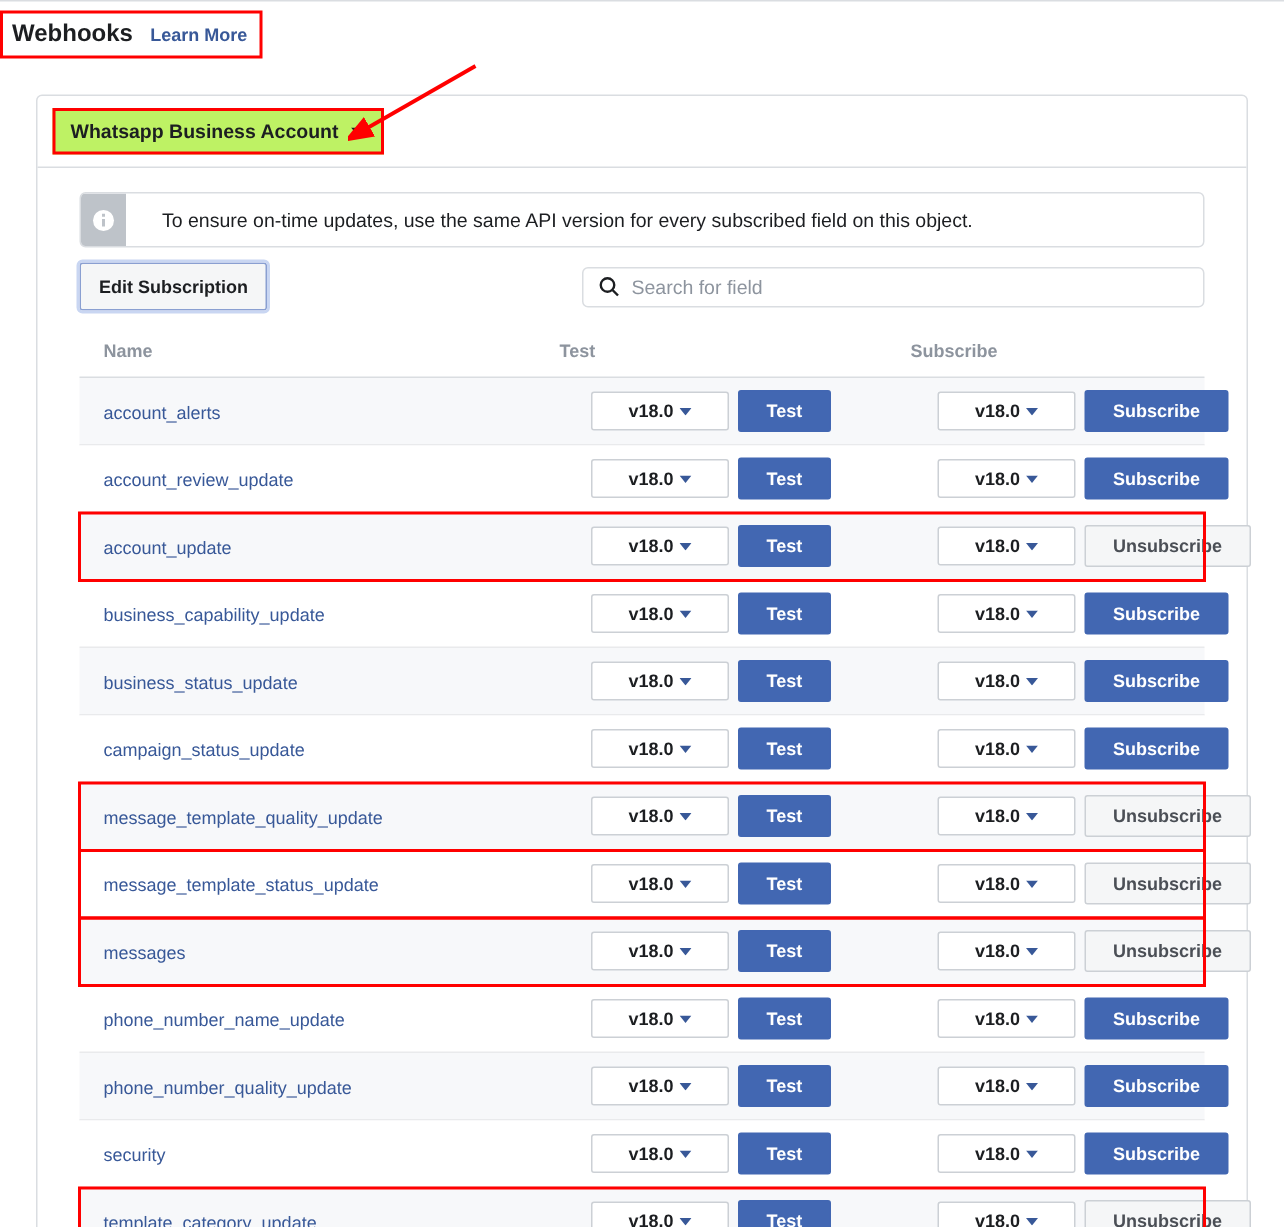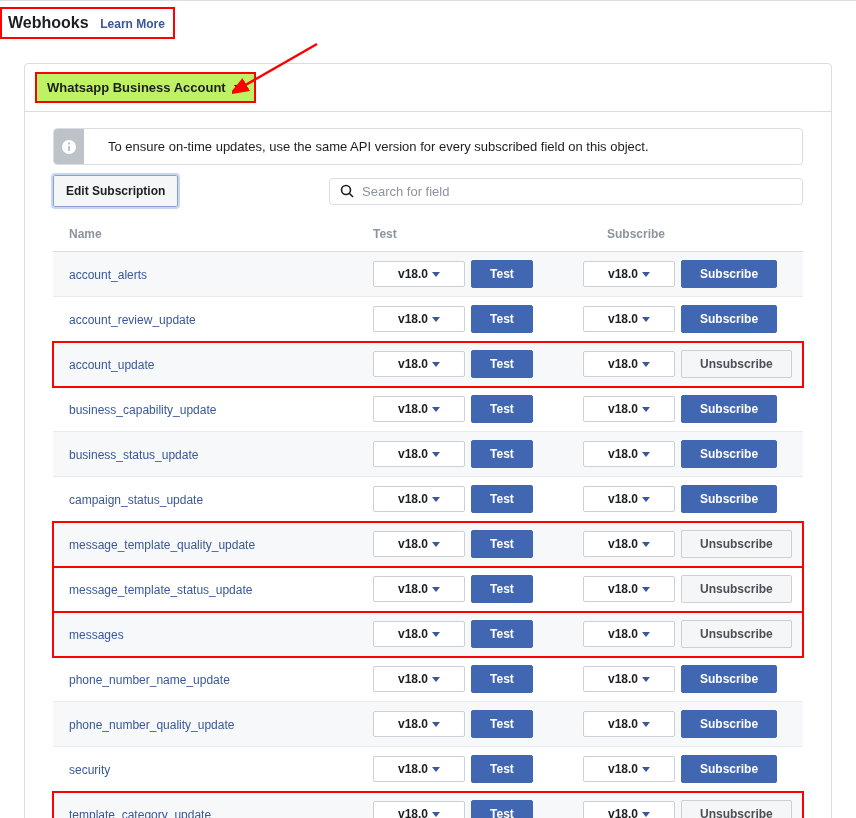--- a/index.html
+++ b/index.html
@@ -105,21 +105,21 @@
       padding: 8px 12px;
       font-size: 12px;
       font-weight: 600;
       color: #1c1e21;
       cursor: pointer;
       border-radius: 2px;
       outline: 2px solid #c9d6f2;
     }
     .search-wrap {
       margin-left: auto;
-      width: 474px;
+      width: 415px;
       border: 1px solid #dadde1;
       border-radius: 4px;
       display: flex;
       align-items: center;
       padding: 5px 10px;
     }
     .search-wrap input {
       border: none;
       outline: none;
       font-size: 13px;
@@ -145,20 +145,21 @@
     .col-name { flex: 0 0 280px; }
     .col-test { flex: 0 0 210px; }
     .col-sub  { flex: 1; }
     
     .row {
       display: flex;
       align-items: center;
       padding: 8px 16px;
       border-bottom: 1px solid #e9eaec;
       min-height: 44px;
+      gap: 21px;
     }
     .row:nth-child(odd) { background: #f7f8fa; }
     .row:nth-child(even) { background: #ffffff; }
     .row.highlight {
       outline: 2px solid #ff0000;
       outline-offset: -1px;
     }
     .field-name {
       color: #385898;
       font-size: 12px;

